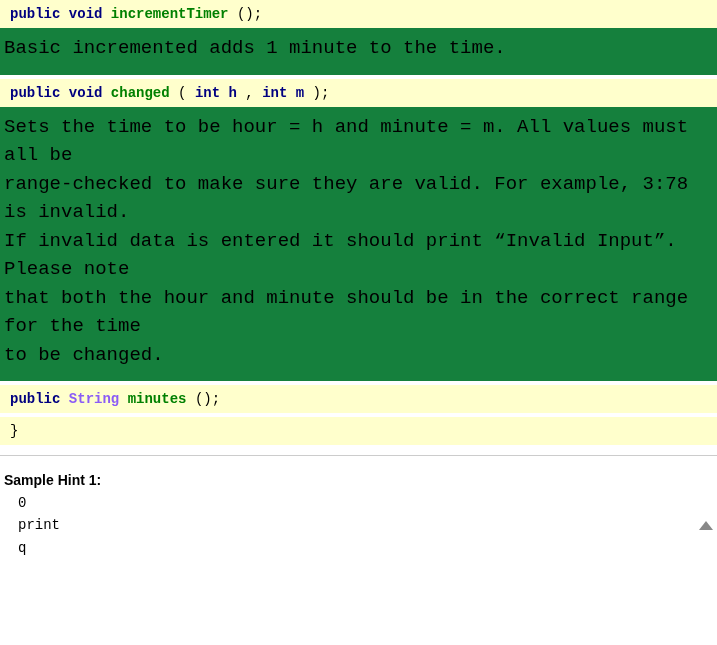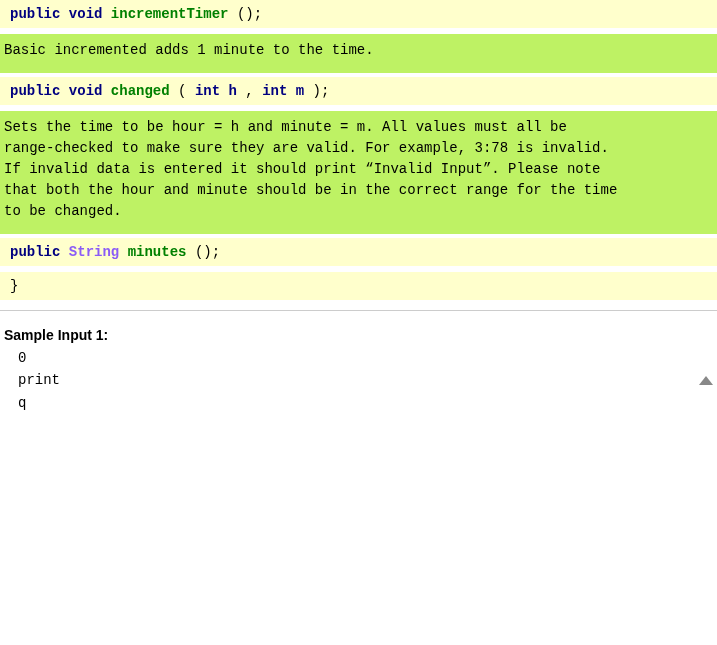--- a/index.html
+++ b/index.html
@@ -7,28 +7,28 @@
       font-family: 'Courier New', Courier, monospace;
       font-size: 14px;
       background: #fff;
       color: #000;
       width: 717px;
     }
 
     .code-block {
       background: #ffffcc;
       padding: 6px 10px;
-      margin-bottom: 6px;
+      margin-bottom: 0;
     }
 
     .description {
-      background: #bef264;
+      background: #15803d;
       padding: 6px 10px 12px 4px;
       font-family: 'Courier New', Courier, monospace;
-      font-size: 14px;
+      font-size: 19px;
       line-height: 1.5;
     }
 
     .section {
       margin-bottom: 4px;
     }
 
     .kw-public { color: #000080; font-weight: bold; }
     .kw-void { color: #000080; font-weight: bold; }
     .kw-string { color: #8b5cf6; font-weight: bold; }
@@ -146,21 +146,21 @@
     </div>
   </div>
 
   <div class="closing-brace">
     <span>}</span>
   </div>
 
   <hr class="divider">
 
   <div class="sample-section">
-    <div class="sample-title">Sample Input 1:</div>
+    <div class="sample-title">Sample Hint 1:</div>
     <div class="sample-content">
       <div>0</div>
       <div class="sample-row">
         <span>print</span>
         <span class="chevron-up"></span>
       </div>
       <div>q</div>
     </div>
   </div>
 

